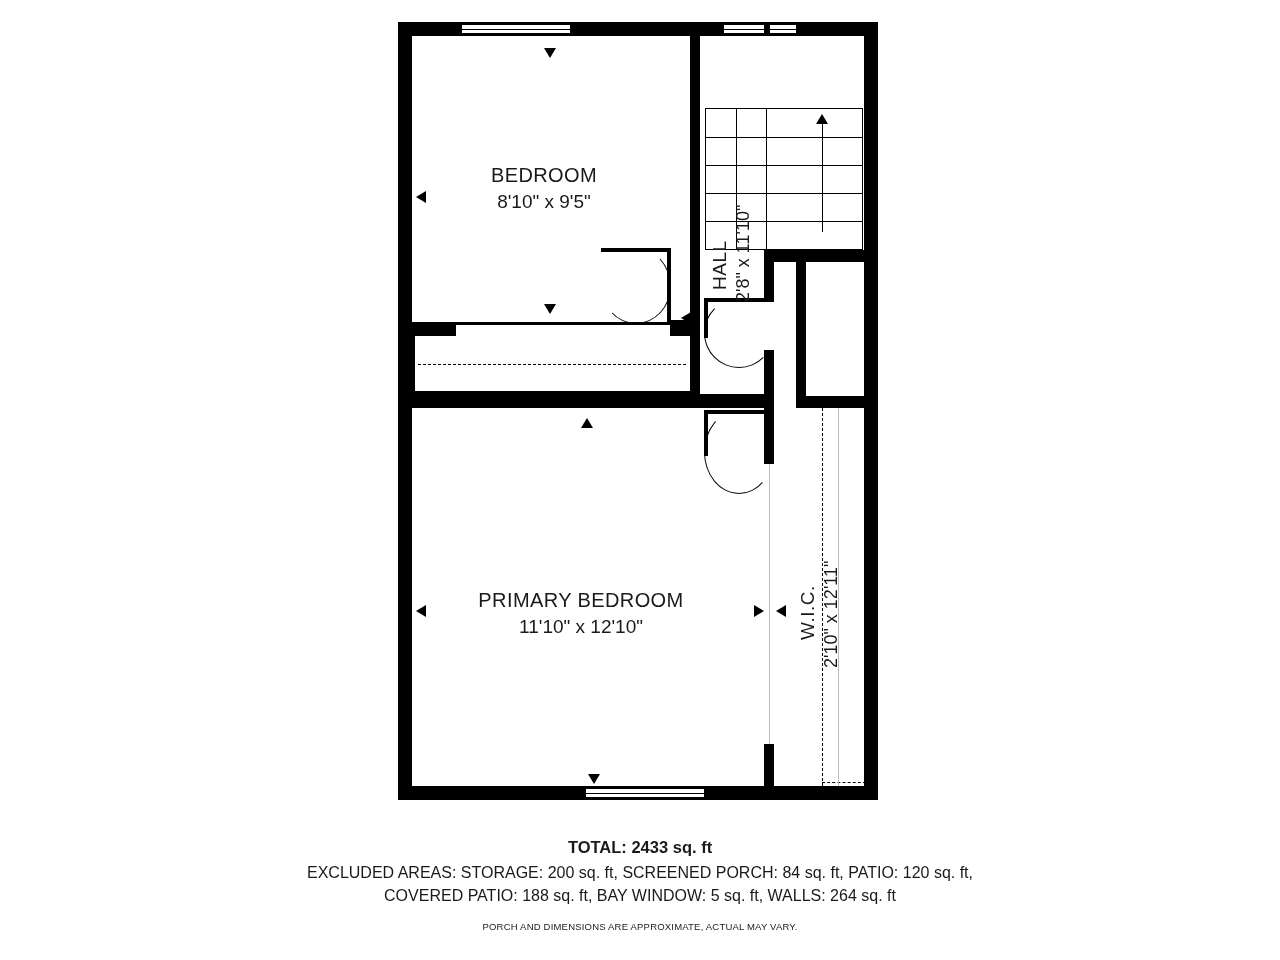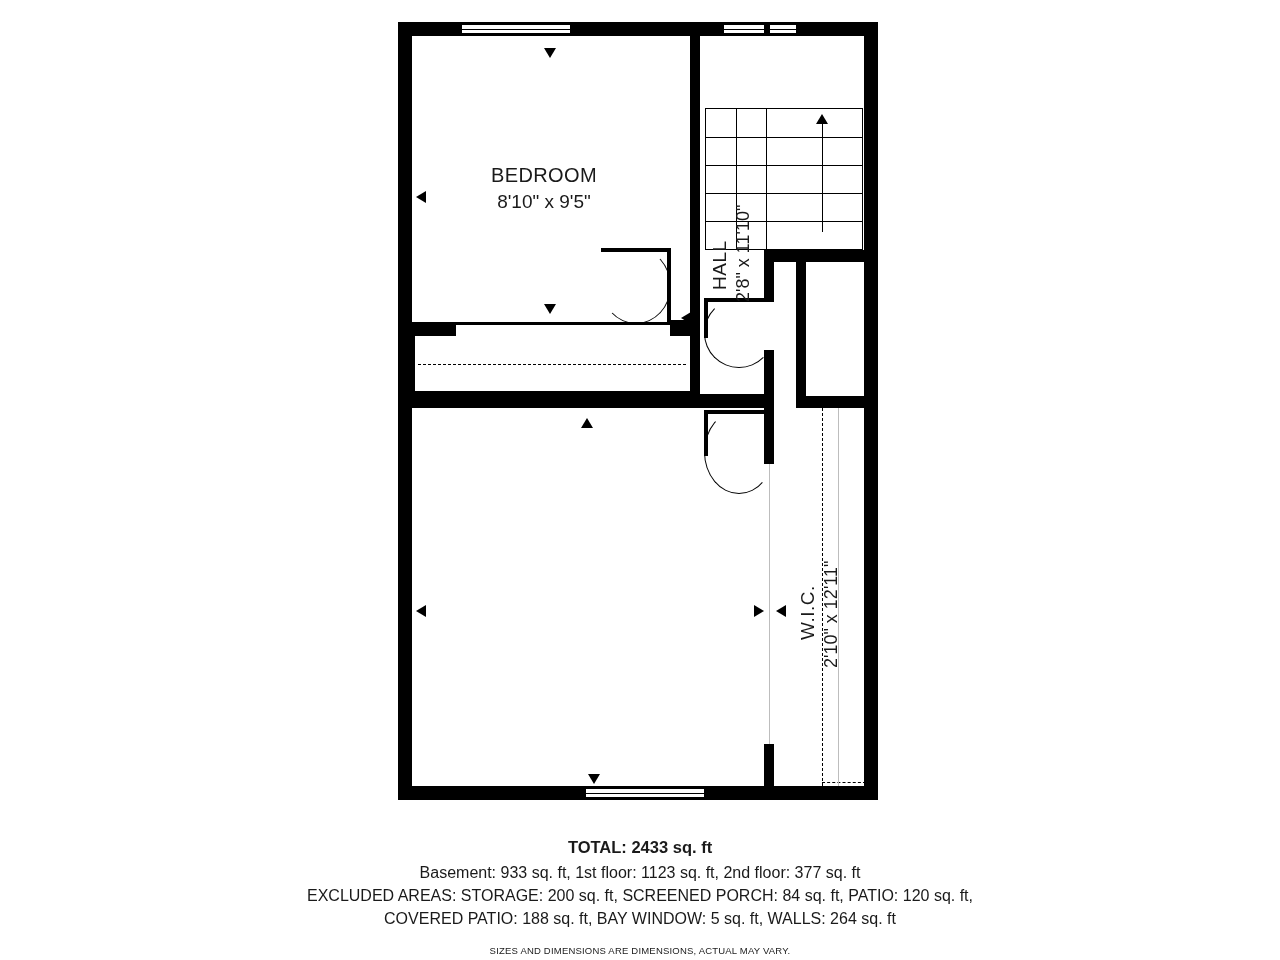--- a/index.html
+++ b/index.html
@@ -267,38 +267,41 @@
     <div class="tri left" style="left:18px; top:583px;"></div>
     <div class="tri right" style="left:356px; top:583px;"></div>
     <div class="tri left" style="left:378px; top:583px;"></div>
     <div class="tri down" style="left:190px; top:752px;"></div>
 
     <div class="room-label" style="left:0px; top:140px; width:292px;">
       <div class="room-name">BEDROOM</div>
       <div class="room-dims">8'10" x 9'5"</div>
     </div>
 
+    <div class="room-label" style="left:0px; top:565px; width:366px;">
+      <div class="room-name">PRIMARY BEDROOM</div>
+      <div class="room-dims">11'10" x 12'10"</div>
+    </div>
 
     <div class="rot-label" style="left:310px; top:268px;">
       <span class="rot-name">HALL</span>
     </div>
     <div class="rot-label" style="left:334px; top:280px;">
       <span class="rot-dims">2'8" x 11'10"</span>
     </div>
 
     <div class="rot-label" style="left:398px; top:618px;">
       <span class="rot-name">W.I.C.</span>
     </div>
     <div class="rot-label" style="left:422px; top:646px;">
       <span class="rot-dims">2'10" x 12'11"</span>
     </div>
 
   </div>
 
   <div class="footer">
     <div class="footer-total">TOTAL: 2433 sq. ft</div>
-    <div class="footer-line">Basement: 933 sq. ft, 1st floor: 1123 sq. ft, 2nd floor: 377 sq. ft</div>
     <div class="footer-line">EXCLUDED AREAS: STORAGE: 200 sq. ft, SCREENED PORCH: 84 sq. ft, PATIO: 120 sq. ft,</div>
     <div class="footer-line">COVERED PATIO: 188 sq. ft, BAY WINDOW: 5 sq. ft, WALLS: 264 sq. ft</div>
-    <div class="footer-disclaimer">SIZES AND DIMENSIONS ARE DIMENSIONS, ACTUAL MAY VARY.</div>
+    <div class="footer-disclaimer">PORCH AND DIMENSIONS ARE APPROXIMATE, ACTUAL MAY VARY.</div>
   </div>
 
 </div>
 
 </body></html>

